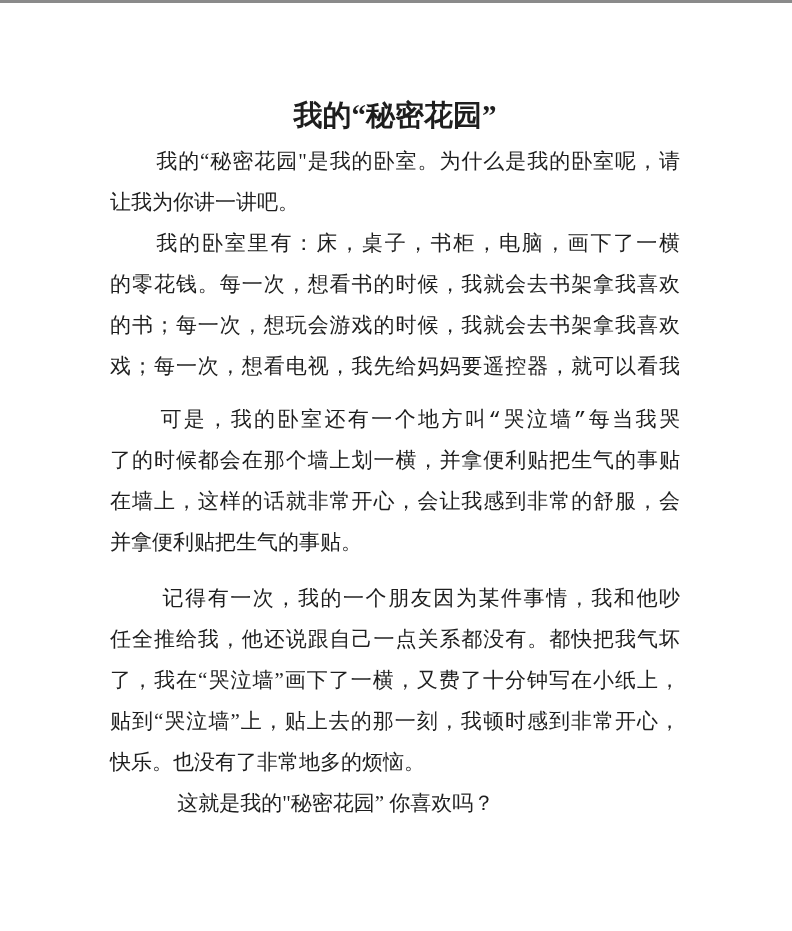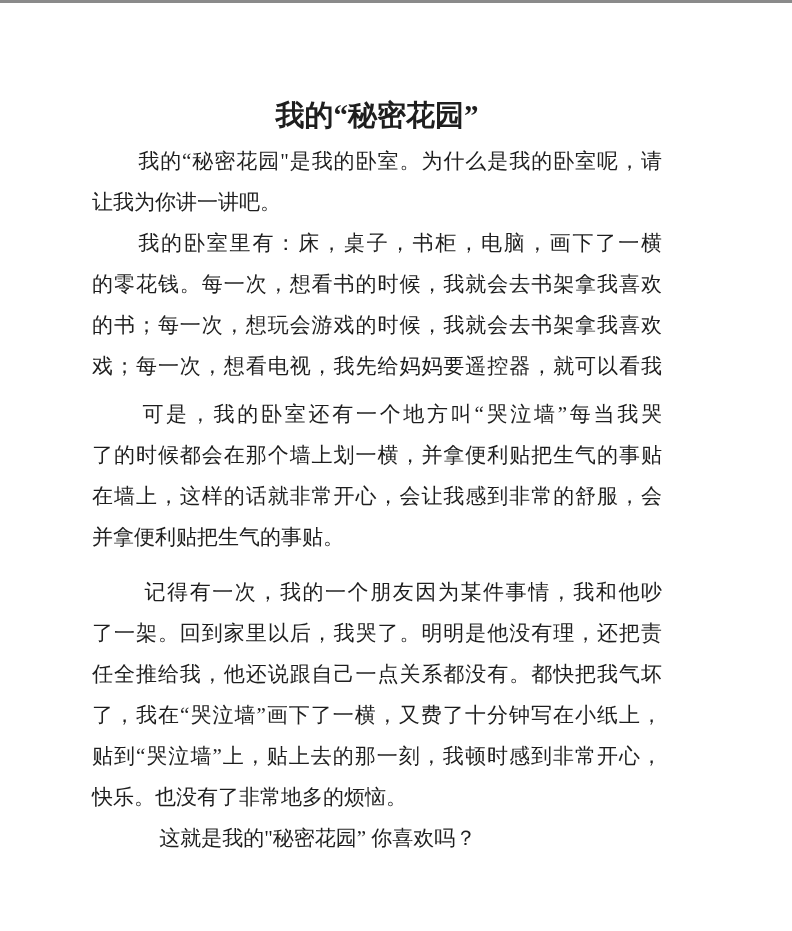--- a/index.html
+++ b/index.html
@@ -19,36 +19,36 @@
   .top-border {
     position: absolute;
     top: 0;
     left: 0;
     width: 792px;
     height: 3px;
     background: #8a8a8a;
   }
   .content {
     position: absolute;
-    left: 92px;
+    left: 110px;
     top: 95px;
     width: 570px;
   }
   .title {
     font-size: 29px;
     line-height: 41px;
     text-align: center;
     text-align-last: center;
     margin: 0 0 5px 0;
     white-space: nowrap;
   }
   .para {
     margin: 0;
   }
-  .para.p3 { margin-top: 7px; }
+  .para.p3 { margin-top: 13px; font-family: Liberation Mono, monospace; }
   .para.p4 { margin-top: 14px; }
   .line {
     font-size: 21px;
     line-height: 41px;
     text-align: justify;
     text-align-last: justify;
     text-justify: inter-character;
     white-space: nowrap;
   }
   .line.last {
@@ -84,21 +84,20 @@
 
     <div class="para p3">
       <div class="line ind-b">可是，我的卧室还有一个地方叫“哭泣墙”每当我哭</div>
       <div class="line">了的时候都会在那个墙上划一横，并拿便利贴把生气的事贴</div>
       <div class="line">在墙上，这样的话就非常开心，会让我感到非常的舒服，会</div>
       <div class="line last">并拿便利贴把生气的事贴。</div>
     </div>
 
     <div class="para p4">
       <div class="line ind-c">记得有一次，我的一个朋友因为某件事情，我和他吵</div>
-      <div class="line">了一架。回到家里以后，我哭了。明明是他没有理，还把责</div>
       <div class="line">任全推给我，他还说跟自己一点关系都没有。都快把我气坏</div>
       <div class="line">了，我在“哭泣墙”画下了一横，又费了十分钟写在小纸上，</div>
       <div class="line">贴到“哭泣墙”上，贴上去的那一刻，我顿时感到非常开心，</div>
       <div class="line last">快乐。也没有了非常地多的烦恼。</div>
     </div>
 
     <div class="para p5">
       <div class="line last ind-d">这就是我的"秘密花园” 你喜欢吗？</div>
     </div>
 

